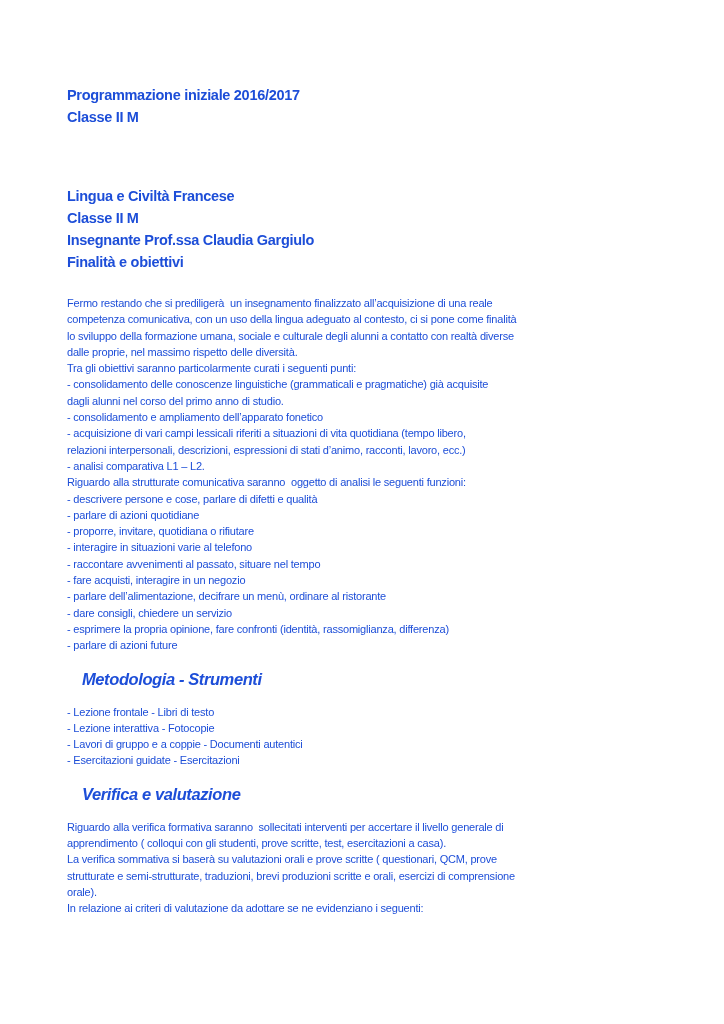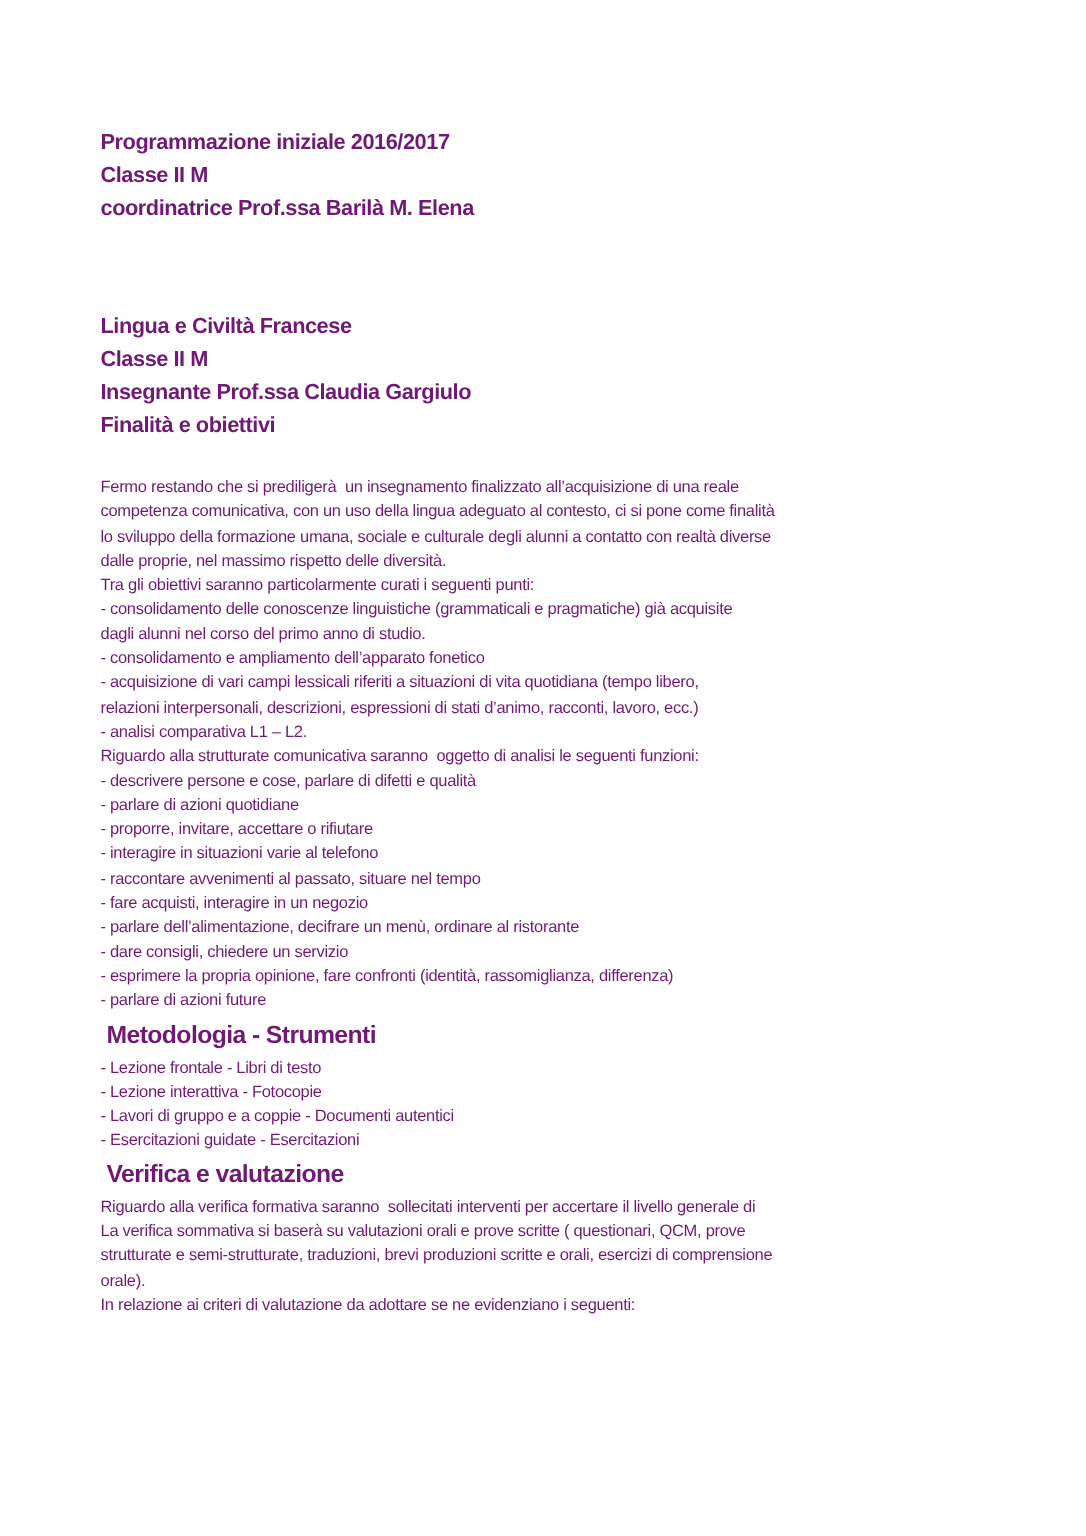--- a/index.html
+++ b/index.html
@@ -7,21 +7,21 @@
     padding: 0;
     background: #ffffff;
   }
   .page {
     position: relative;
     width: 724px;
     height: 1024px;
     background: #ffffff;
     overflow: hidden;
     font-family: "Liberation Sans", sans-serif;
-    color: #701a75;
+    color: #1d4ed8;
     box-sizing: border-box;
     padding: 84px 84px 0 67px;
   }
   .title-block .doc-line,
   .course-block .doc-line {
     font-size: 14.5px;
     font-weight: 700;
     line-height: 22px;
     letter-spacing: -0.3px;
     white-space: pre-wrap;
@@ -29,37 +29,37 @@
   .spacer-a { height: 57px; }
   .spacer-b { height: 22px; }
   .body-block .doc-line {
     font-size: 11px;
     font-weight: 400;
     line-height: 16.3px;
     letter-spacing: -0.2px;
     white-space: pre-wrap;
   }
   h2.section-heading {
-    margin: 4px;
+    margin: 15px;
     font-size: 16.5px;
     font-weight: 700;
     line-height: 20px;
     letter-spacing: -0.4px;
     white-space: pre-wrap;
+    font-style: italic;
   }
 </style>
 </head>
 <body>
 
 <div class="page">
 
   <div class="title-block">
       <div class="doc-line">Programmazione iniziale 2016/2017</div>
       <div class="doc-line">Classe II M</div>
-      <div class="doc-line">coordinatrice Prof.ssa Barilà M. Elena</div>
     </div>
 
   <div class="spacer-a"></div>
 
   <div class="course-block">
       <div class="doc-line">Lingua e Civiltà Francese</div>
       <div class="doc-line">Classe II M</div>
       <div class="doc-line">Insegnante Prof.ssa Claudia Gargiulo</div>
       <div class="doc-line">Finalità e obiettivi</div>
     </div>
@@ -74,21 +74,21 @@
       <div class="doc-line">Tra gli obiettivi saranno particolarmente curati i seguenti punti:</div>
       <div class="doc-line">- consolidamento delle conoscenze linguistiche (grammaticali e pragmatiche) già acquisite</div>
       <div class="doc-line">dagli alunni nel corso del primo anno di studio.</div>
       <div class="doc-line">- consolidamento e ampliamento dell’apparato fonetico</div>
       <div class="doc-line">- acquisizione di vari campi lessicali riferiti a situazioni di vita quotidiana (tempo libero,</div>
       <div class="doc-line">relazioni interpersonali, descrizioni, espressioni di stati d’animo, racconti, lavoro, ecc.)</div>
       <div class="doc-line">- analisi comparativa L1 – L2.</div>
       <div class="doc-line">Riguardo alla strutturate comunicativa saranno  oggetto di analisi le seguenti funzioni:</div>
       <div class="doc-line">- descrivere persone e cose, parlare di difetti e qualità</div>
       <div class="doc-line">- parlare di azioni quotidiane</div>
-      <div class="doc-line">- proporre, invitare, accettare o rifiutare</div>
+      <div class="doc-line">- proporre, invitare, quotidiana o rifiutare</div>
       <div class="doc-line">- interagire in situazioni varie al telefono</div>
       <div class="doc-line">- raccontare avvenimenti al passato, situare nel tempo</div>
       <div class="doc-line">- fare acquisti, interagire in un negozio</div>
       <div class="doc-line">- parlare dell’alimentazione, decifrare un menù, ordinare al ristorante</div>
       <div class="doc-line">- dare consigli, chiedere un servizio</div>
       <div class="doc-line">- esprimere la propria opinione, fare confronti (identità, rassomiglianza, differenza)</div>
       <div class="doc-line">- parlare di azioni future</div>
     </div>
 
   <h2 class="section-heading">Metodologia - Strumenti</h2>
@@ -97,19 +97,20 @@
       <div class="doc-line">- Lezione frontale - Libri di testo</div>
       <div class="doc-line">- Lezione interattiva - Fotocopie</div>
       <div class="doc-line">- Lavori di gruppo e a coppie - Documenti autentici</div>
       <div class="doc-line">- Esercitazioni guidate - Esercitazioni</div>
     </div>
 
   <h2 class="section-heading">Verifica e valutazione</h2>
 
   <div class="body-block">
       <div class="doc-line">Riguardo alla verifica formativa saranno  sollecitati interventi per accertare il livello generale di</div>
+      <div class="doc-line">apprendimento ( colloqui con gli studenti, prove scritte, test, esercitazioni a casa).</div>
       <div class="doc-line">La verifica sommativa si baserà su valutazioni orali e prove scritte ( questionari, QCM, prove</div>
       <div class="doc-line">strutturate e semi-strutturate, traduzioni, brevi produzioni scritte e orali, esercizi di comprensione</div>
       <div class="doc-line">orale).</div>
       <div class="doc-line">In relazione ai criteri di valutazione da adottare se ne evidenziano i seguenti:</div>
     </div>
 
 </div>
 
 </body></html>

